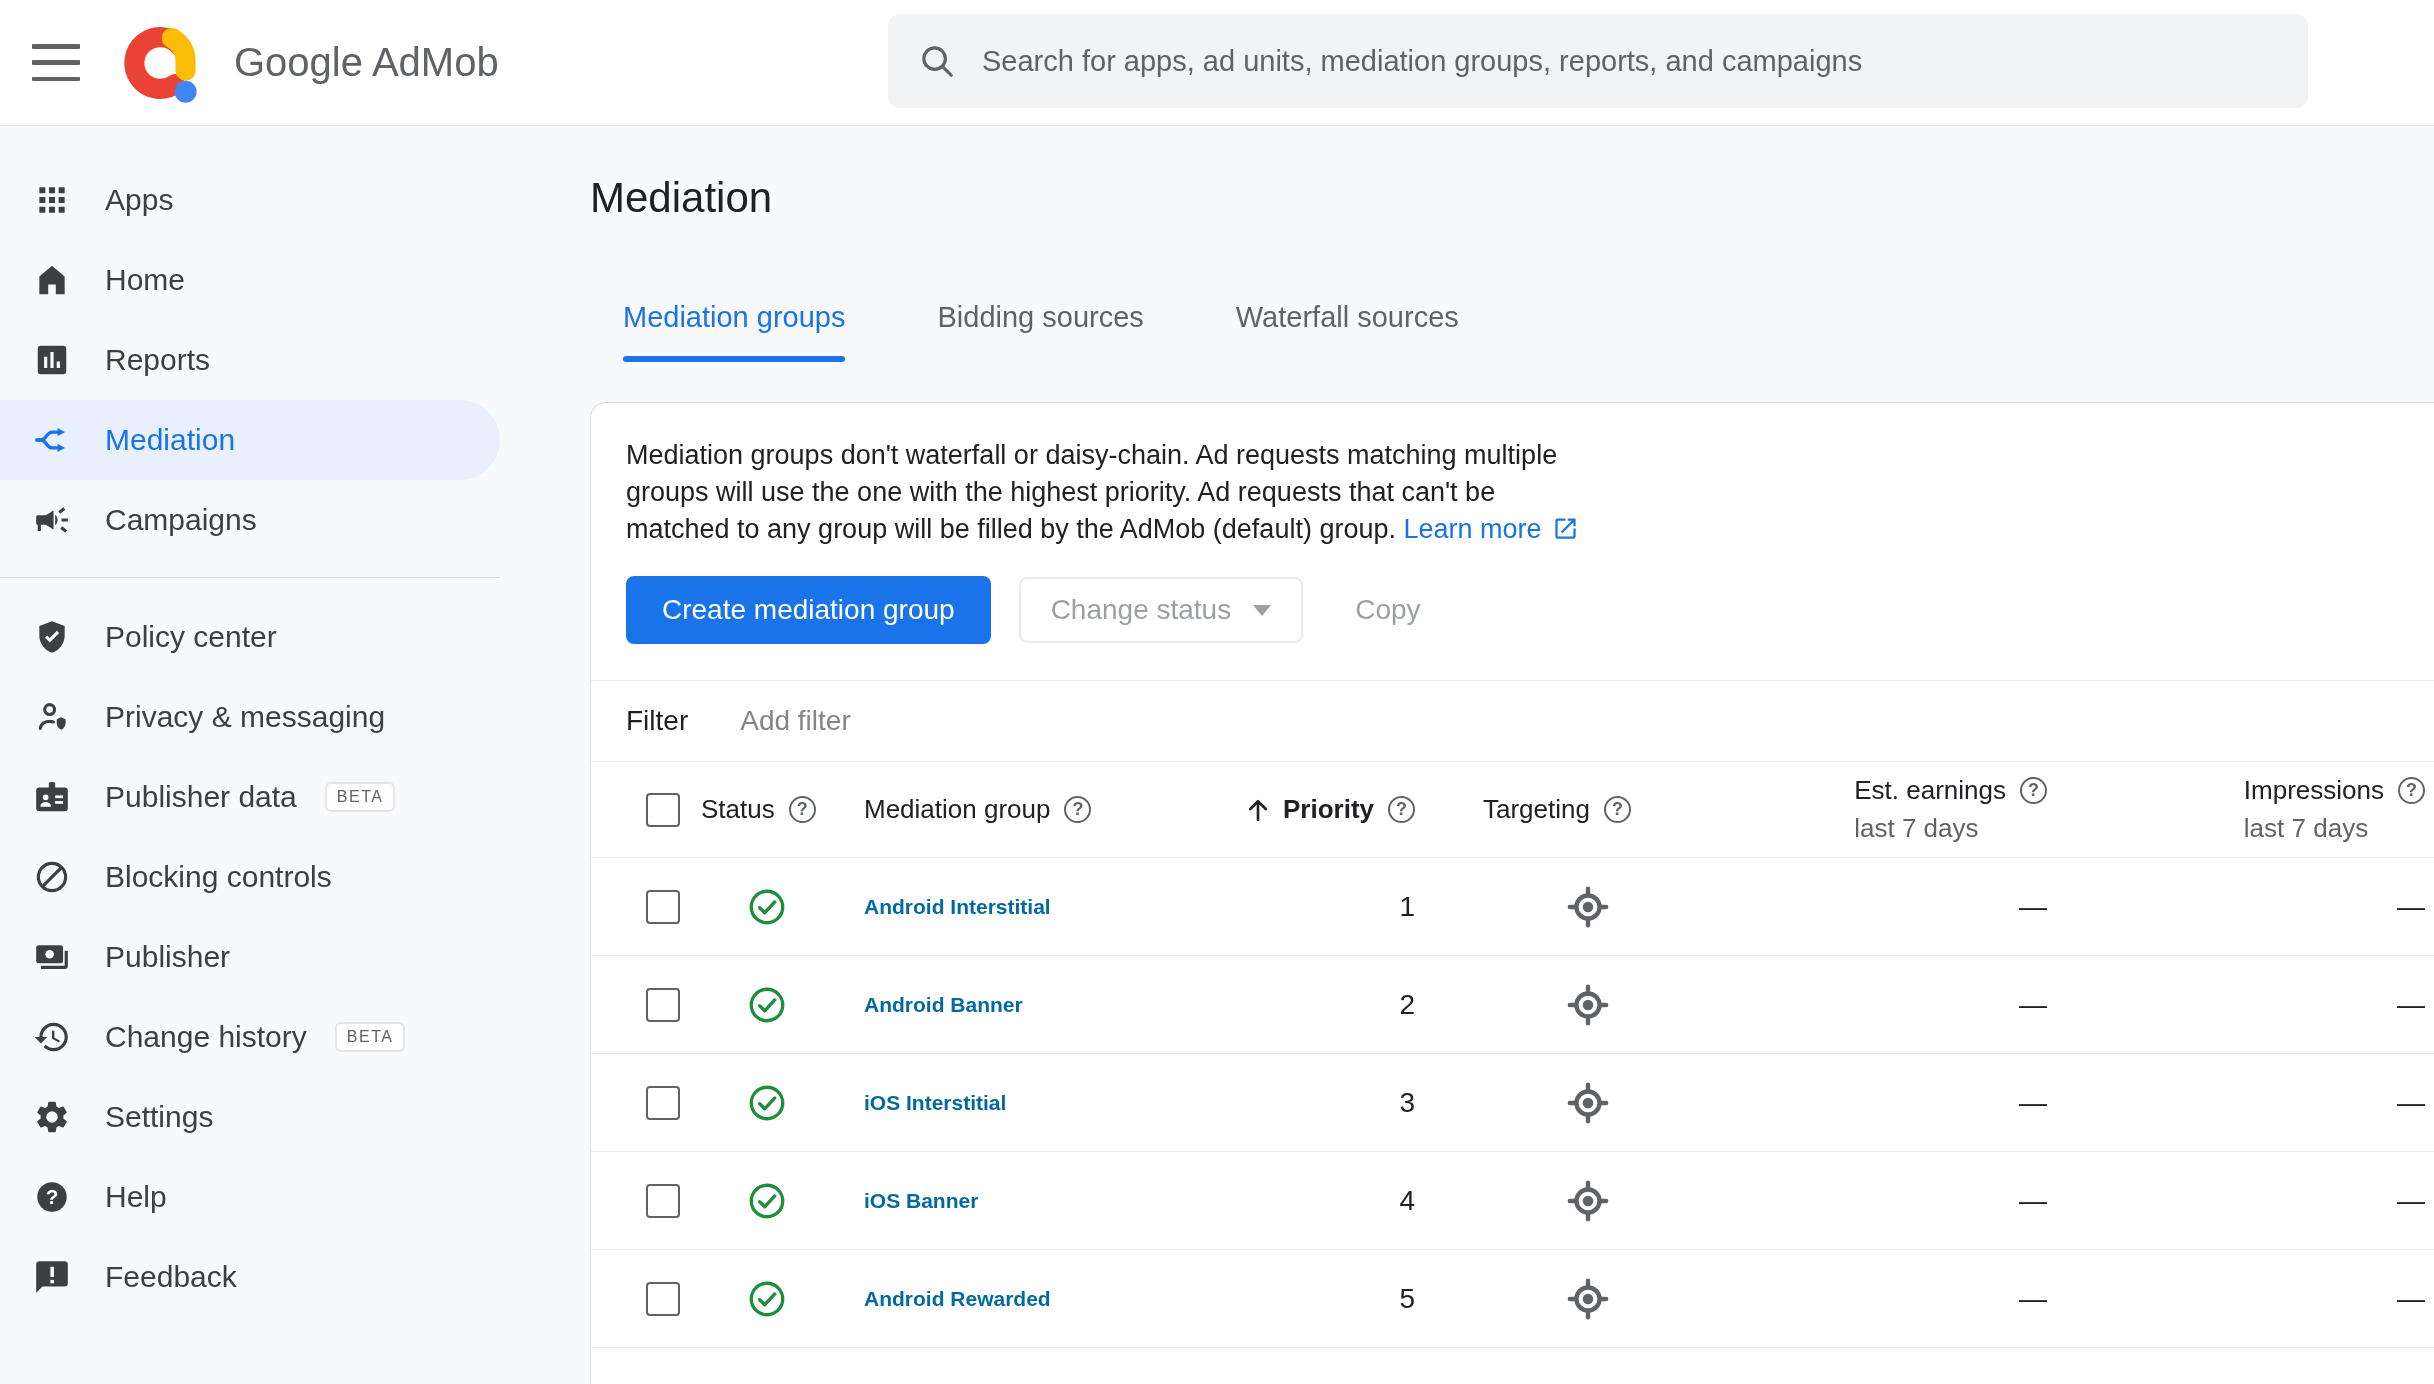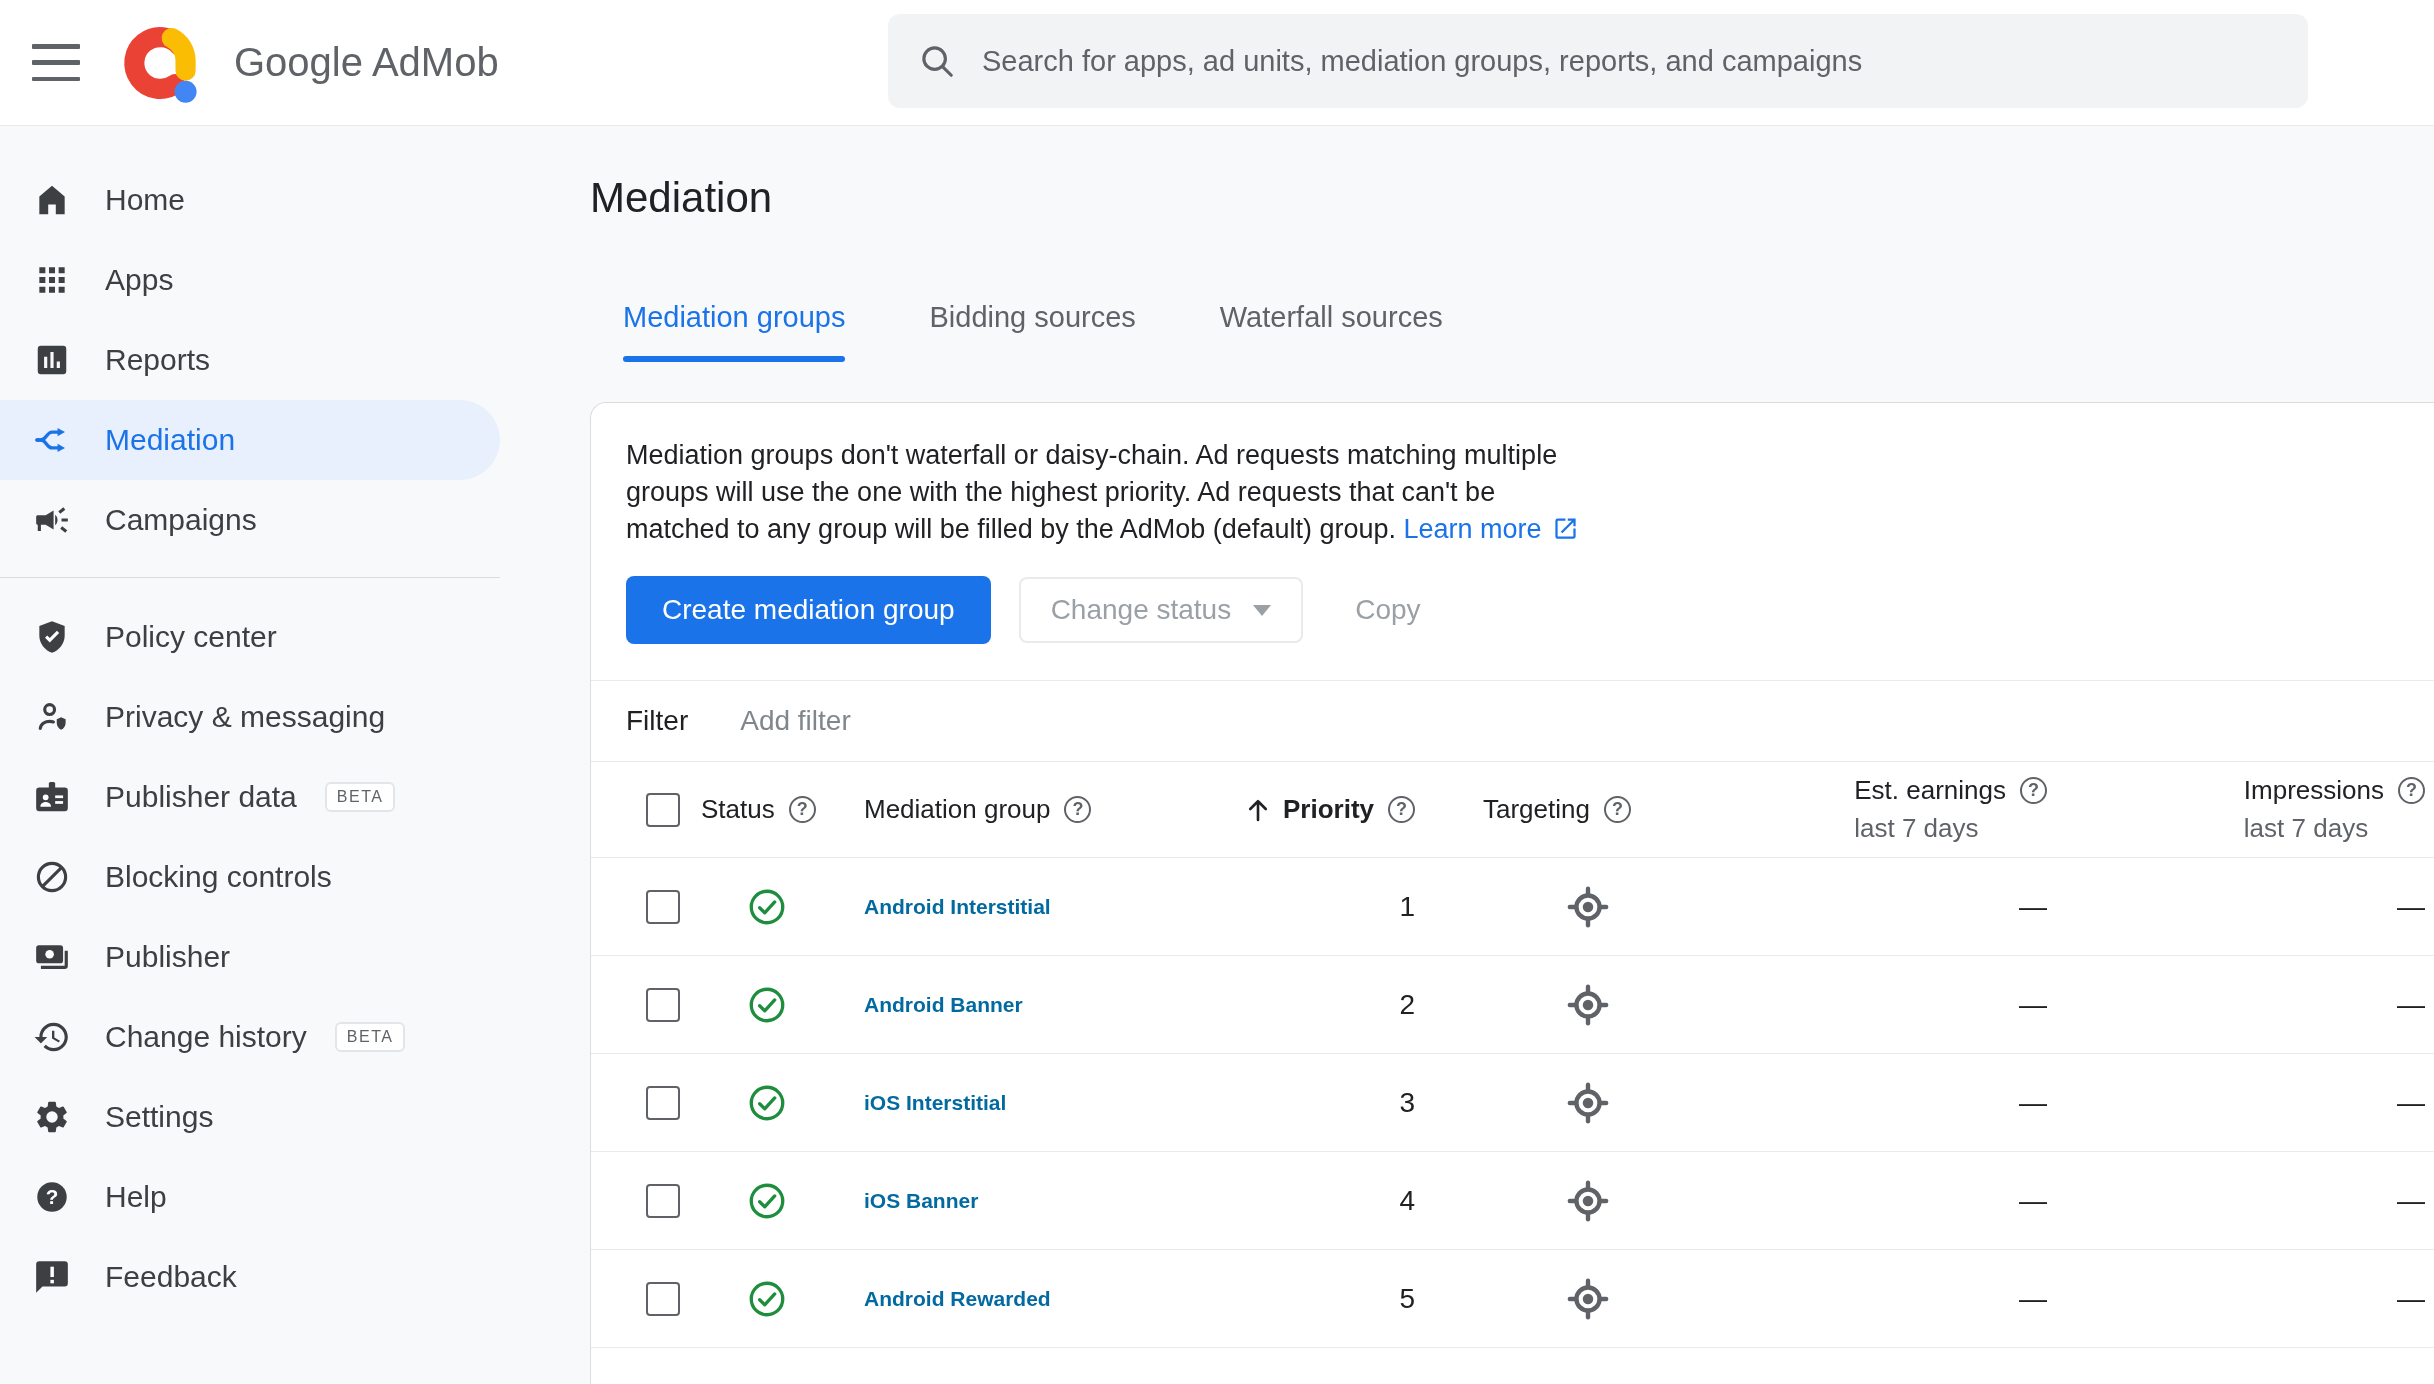--- a/index.html
+++ b/index.html
@@ -32,21 +32,21 @@
   .si-label { margin-left:34px; font-size:30px; color:#3c4043; white-space:nowrap; }
   .side-item.active { background:#e8f0fe; border-radius:0 40px 40px 0; margin-right:81px; }
   .side-item.active .si-label { color:#1a73e8; font-weight:500; }
   .side-divider { height:1px; background:#dadce0; margin:17px 81px 19px 0; }
   .beta { margin-left:28px; font-size:16px; letter-spacing:1.5px; color:#5f6368;
           border:2px solid #e3e5e8; border-radius:6px; padding:4px 10px; background:#fff; font-weight:500; }
 
   
   .main { position:absolute; left:590px; top:126px; right:0; bottom:0; }
   .page-title { margin:48px 0 0 0; font-size:42px; line-height:48px; font-weight:500; color:#202124; }
-  .tabs { display:flex; padding-left:33px; margin-top:78px; }
+  .tabs { display:flex; padding-left:33px; margin-top:78px;gap:8px; }
   .tab { font-size:29px; line-height:34px; font-weight:500; color:#5f6368; margin-right:84px;
          padding-bottom:28px; position:relative; cursor:pointer; white-space:nowrap; }
   .tab.active { color:#1a73e8; }
   .tab.active::after { content:""; position:absolute; left:0; right:0; bottom:0; height:6px;
                        background:#1a73e8; border-radius:3px; }
 
   .card { margin-top:40px; background:#fff; border:1px solid #dadce0; border-right:none;
           border-radius:16px 0 0 0; height:1320px; }
   .desc { margin:34px 0 0 35px; width:980px; font-size:27px; line-height:37px; color:#202124; }
   .desc a { color:#1a73e8; text-decoration:none; font-weight:500; white-space:nowrap;text-align:center; }
@@ -127,34 +127,34 @@
       <line x1="15.5" y1="15.5" x2="21" y2="21" stroke="#5f6368" stroke-width="2" stroke-linecap="round"></line>
     </svg>
     <input type="text" placeholder="Search for apps, ad units, mediation groups, reports, and campaigns" style="">
   </div>
 </header>
 
 <nav class="sidebar">
 
   <div class="side-item">
     <span class="si-icon">
-      <svg viewBox="0 0 24 24">
-          <path d="M12 3 4 9.8V21h5.6v-6.2h4.8V21H20V9.8z" fill="#3c4043"></path>
-        </svg>
-    </span>
-    <span class="si-label">Home</span>
-  </div>
-
-  <div class="side-item">
-    <span class="si-icon">
       <svg viewBox="0 0 24 24" fill="#3c4043">
           <path d="M4 4h3.8v3.8H4zM10.1 4h3.8v3.8h-3.8zM16.2 4H20v3.8h-3.8zM4 10.1h3.8v3.8H4zM10.1 10.1h3.8v3.8h-3.8zM16.2 10.1H20v3.8h-3.8zM4 16.2h3.8V20H4zM10.1 16.2h3.8V20h-3.8zM16.2 16.2H20V20h-3.8z"></path>
         </svg>
     </span>
     <span class="si-label">Apps</span>
+  </div>
+
+  <div class="side-item">
+    <span class="si-icon">
+      <svg viewBox="0 0 24 24">
+          <path d="M12 3 4 9.8V21h5.6v-6.2h4.8V21H20V9.8z" fill="#3c4043"></path>
+        </svg>
+    </span>
+    <span class="si-label">Home</span>
   </div>
 
   <div class="side-item">
     <span class="si-icon">
       <svg viewBox="0 0 24 24">
           <path d="M19 3H5a2 2 0 0 0-2 2v14a2 2 0 0 0 2 2h14a2 2 0 0 0 2-2V5a2 2 0 0 0-2-2zM9 17H7v-7h2v7zm4 0h-2V7h2v10zm4 0h-2v-4h2v4z" fill="#3c4043"></path>
         </svg>
     </span>
     <span class="si-label">Reports</span>
   </div>

